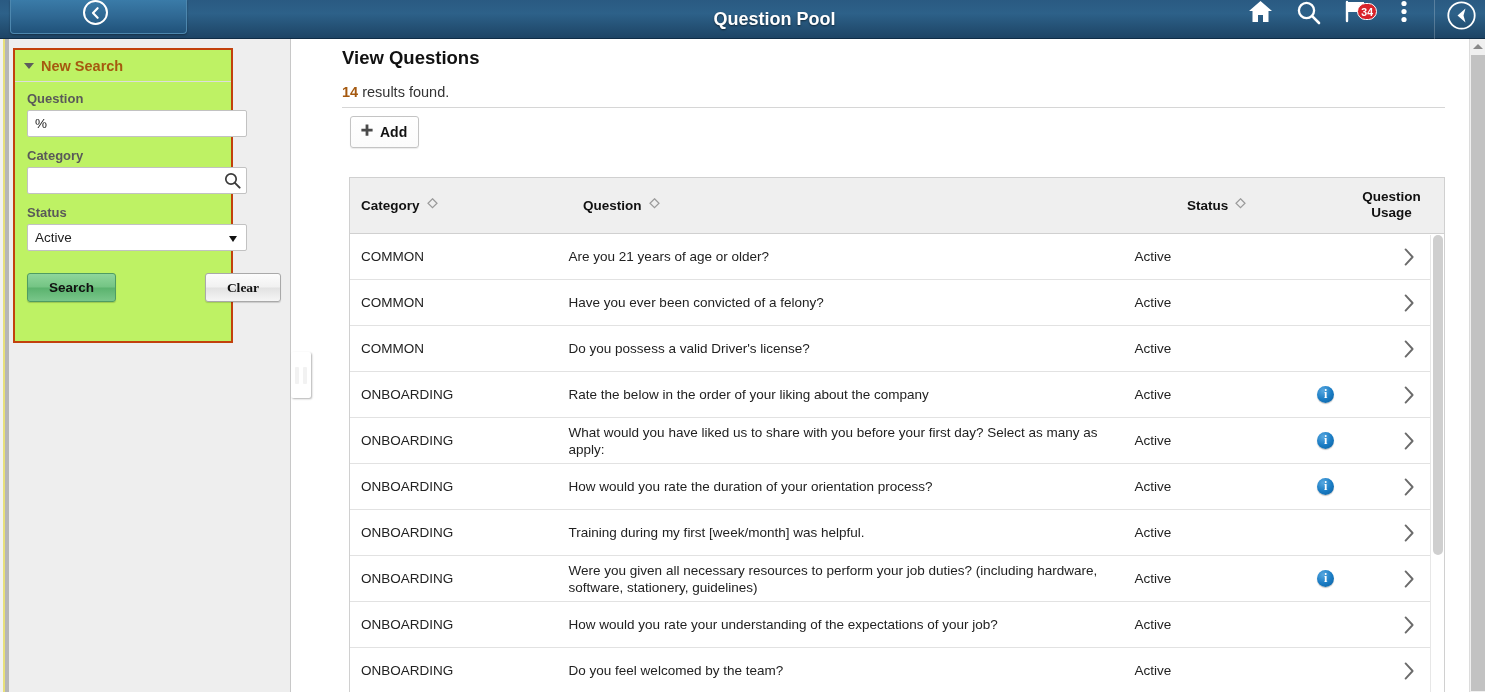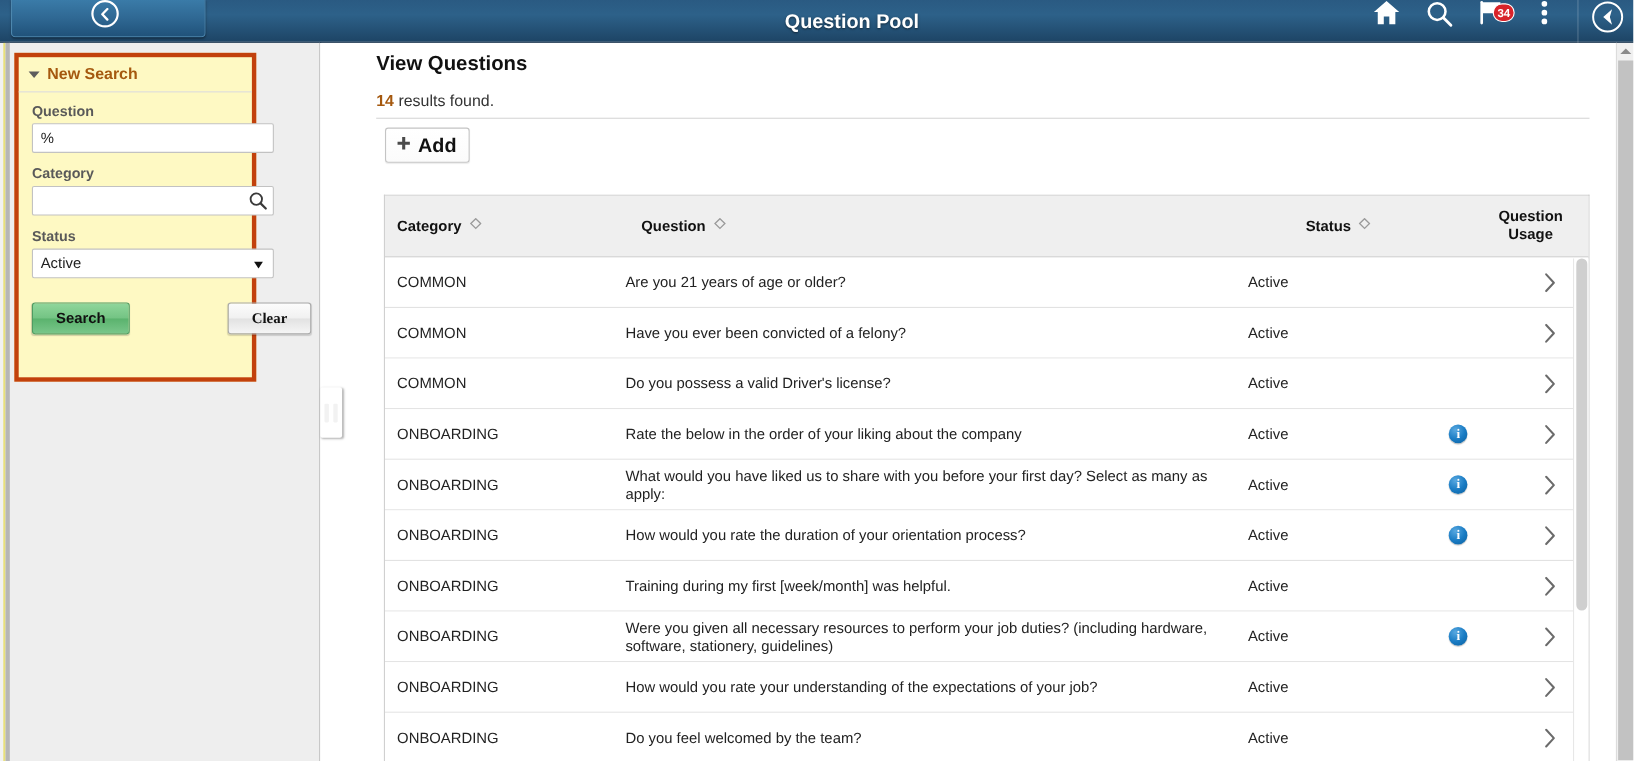--- a/index.html
+++ b/index.html
@@ -135,22 +135,22 @@
     left: 9px; top: 39px;
     width: 282px; height: 653px;
     background: #eeeeee;
     border-right: 1px solid #c8c8c8;
     box-sizing: border-box;
   }
   .search-panel {
     position: absolute;
     left: 4px; top: 9px;
     width: 220px;
-    background: #fef9c3;
-    border: 4px solid #c2410c;
+    background: #bef264;
+    border: 2px solid #c2410c;
     box-sizing: border-box;
   }
   .panel-head {
     height: 31px;
     display: flex;
     align-items: center;
     gap: 7px;
     padding-left: 9px;
     border-bottom: 1px solid #dddddd;
     cursor: pointer;
@@ -327,21 +327,21 @@
     display: flex;
     align-items: center;
     gap: 6px;
     background: linear-gradient(to bottom, #ffffff 0%, #fbfbfb 100%);
     border: 1px solid #c4c4c4;
     border-radius: 3px;
     cursor: pointer;
     box-shadow: 0 1px 1px rgba(0,0,0,.08);
   }
   .btn-add .lbl {
-    font-size: 18px;
+    font-size: 14px;
     font-weight: bold;
     color: #111;
   }
 
   
   .grid-wrap {
     position: absolute;
     left: 57px; top: 138px;
     width: 1096px; height: 515px;
     border: 1px solid #d0d0d0;

